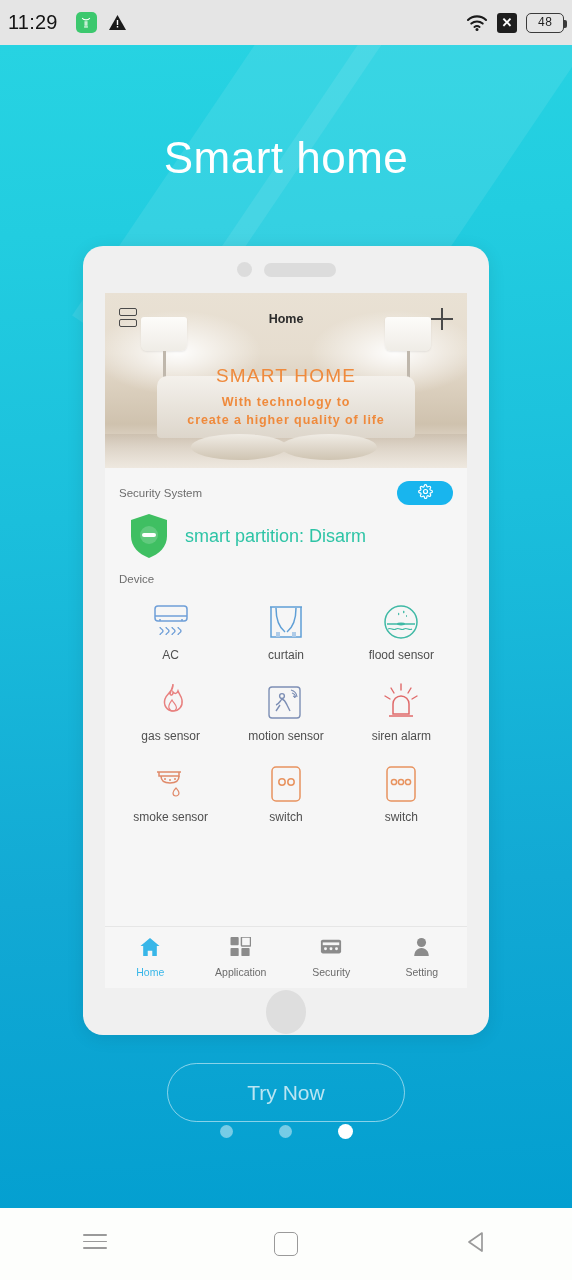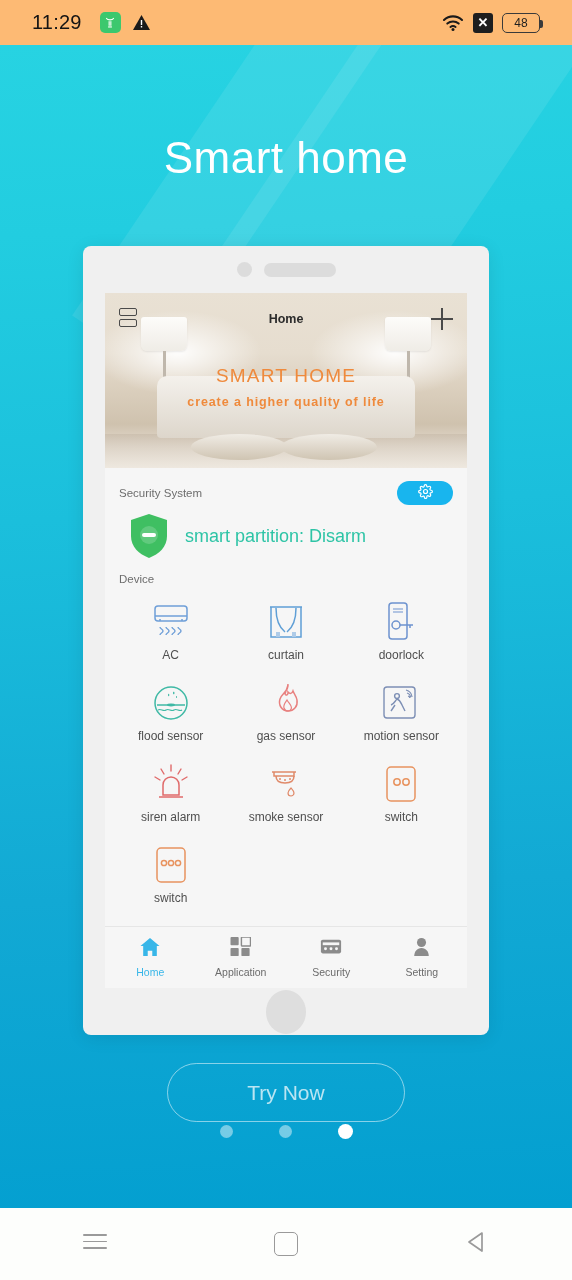--- a/index.html
+++ b/index.html
@@ -8,44 +8,44 @@
     font-family: "Liberation Sans", sans-serif;
     overflow: hidden;
     background: #ffffff;
   }
 
   .screen { position: relative; width: 572px; height: 1280px; overflow: hidden; }
 
   
   .statusbar {
     position: absolute; top: 0; left: 0; width: 572px; height: 45px;
-    background: #fdba74;
+    background: #e5e5e5;
     display: flex; align-items: center;
-    padding: 0 32px;
+    padding: 0 8px;
     z-index: 40;
     text-align: right;
   }
   .sb-time { font-size: 20px; color: #141414; font-weight: 400; letter-spacing: .2px; }
   .sb-left-icons { display: flex; align-items: center; gap: 11px; margin-left: 18px; }
   .sb-right { margin-left: auto; display: flex; align-items: center; gap: 9px; }
   .ic-health {
     width: 21px; height: 21px; border-radius: 5px; background: #3cc86e;
     display: flex; align-items: center; justify-content: center;
   }
   .ic-warn { width: 19px; height: 19px; display: block; }
   .ic-wifi { width: 22px; height: 18px; display: block; }
   .ic-xbox {
     width: 20px; height: 20px; border-radius: 3px; background: #1e1e1e;
     display: flex; align-items: center; justify-content: center;
     color: #fff; font-size: 13px; font-weight: 700; line-height: 1;
   }
   .battery {
     width: 38px; height: 20px; border: 1.6px solid #3a3a3a; border-radius: 5px;
     display: flex; align-items: center; justify-content: center;
-    font-size: 12px; color: #1f1f1f; position: relative;
+    font-size: 12px; color: #1f1f1f; position: relative; font-family: Liberation Mono, monospace;
   }
   .battery:after {
     content: ""; position: absolute; right: -4px; top: 6px;
     width: 3px; height: 8px; background: #3a3a3a; border-radius: 0 2px 2px 0;
   }
 
   
   .bg {
     position: absolute; top: 45px; left: 0; width: 572px; height: 1163px;
     background: linear-gradient(177deg, #27d3e2 0%, #22cde0 16%, #1bbfdc 40%, #12a9d4 72%, #039fd0 100%);
@@ -61,21 +61,21 @@
   .page-title {
     position: absolute; top: 133px; left: 0; width: 572px;
     text-align: center; color: #ffffff; font-size: 44px;
     font-weight: 400; letter-spacing: .5px;
   }
 
   
   .phone {
     position: absolute; top: 246px; left: 83px;
     width: 406px; height: 789px;
-    background: #f0f0f0; border-radius: 8px;
+    background: #f0f0f0; border-radius: 20px;
     box-shadow: 0 3px 18px rgba(0,0,0,0.09);
     overflow: hidden;
   }
   .phone-top { height: 47px; display: flex; align-items: center; justify-content: center; gap: 12px; }
   .cam { width: 15px; height: 15px; border-radius: 50%; background: #dcdcdc; }
   .speaker { width: 72px; height: 14px; border-radius: 8px; background: #dcdcdc; }
   .phone-bottom {
     position: absolute; bottom: 0; left: 0; width: 100%; height: 47px;
     display: flex; align-items: center; justify-content: center;
   }
@@ -285,20 +285,21 @@
               <i></i>
               <i></i>
             </div>
           <div class="app-bar-title">Home</div>
           <div class="plus-icon"></div>
         </div>
 
         <div class="hero-text">
           <div class="hero-h1">SMART HOME</div>
           <div class="hero-sub">
+            <div>With technology to</div>
             <div>create a higher quality of life</div>
           </div>
         </div>
       </div>
 
       <div class="sec-head">
         <span class="sec-title">Security System</span>
         <div class="gear-pill">
           <span>
             <svg width="15" height="15" viewBox="0 0 24 24" fill="none" stroke="#fff" stroke-width="1.9">
@@ -342,31 +343,20 @@
             <svg width="38" height="38" viewBox="0 0 38 38" fill="none" stroke="#5f9fd6" stroke-width="1.5">
               <path d="M3 4h32M4 4v30h30V4"></path>
               <path d="M9 5c0 12 4 20 9 24M29 5c0 12-4 20-9 24"></path>
               <path d="M9 29h4v5H9zM25 29h4v5h-4z" fill="#aecbe8" stroke="none"></path>
             </svg>
           </span>
           <span class="dev-label">curtain</span>
         </div>
 
 
-        <div class="dev">
-          <span class="dev-ic">
-            <svg width="32" height="40" viewBox="0 0 32 40" fill="none" stroke="#6e93cf" stroke-width="1.5">
-              <rect x="4" y="2" width="18" height="36" rx="3"></rect>
-              <path d="M8 8h10M8 11h10" stroke-width="1"></path>
-              <circle cx="11" cy="24" r="4"></circle>
-              <path d="M15 24h13M25 24v3"></path>
-            </svg>
-          </span>
-          <span class="dev-label">doorlock</span>
-        </div>
 
         <div class="dev">
           <span class="dev-ic">
             <svg width="38" height="38" viewBox="0 0 38 38" fill="none" stroke="#3fb9a5" stroke-width="1.5">
               <circle cx="19" cy="19" r="16"></circle>
               <path d="M5 21h28"></path>
               <path d="M6 26c3-2 5 2 8 0s5 2 8 0 5 2 8 0" stroke-width="1.2"></path>
               <ellipse cx="19" cy="21" rx="4" ry="1.4" fill="#3fb9a5" stroke="none"></ellipse>
               <path d="M16 11c0 1.6 1.3 1.6 1.3 0S16 9.4 16 11zM21 9c0 1.8 1.5 1.8 1.5 0S21 7.2 21 9zM24 13c0 1.4 1.1 1.4 1.1 0S24 11.6 24 13z" fill="#3fb9a5" stroke="none"></path>
             </svg>

